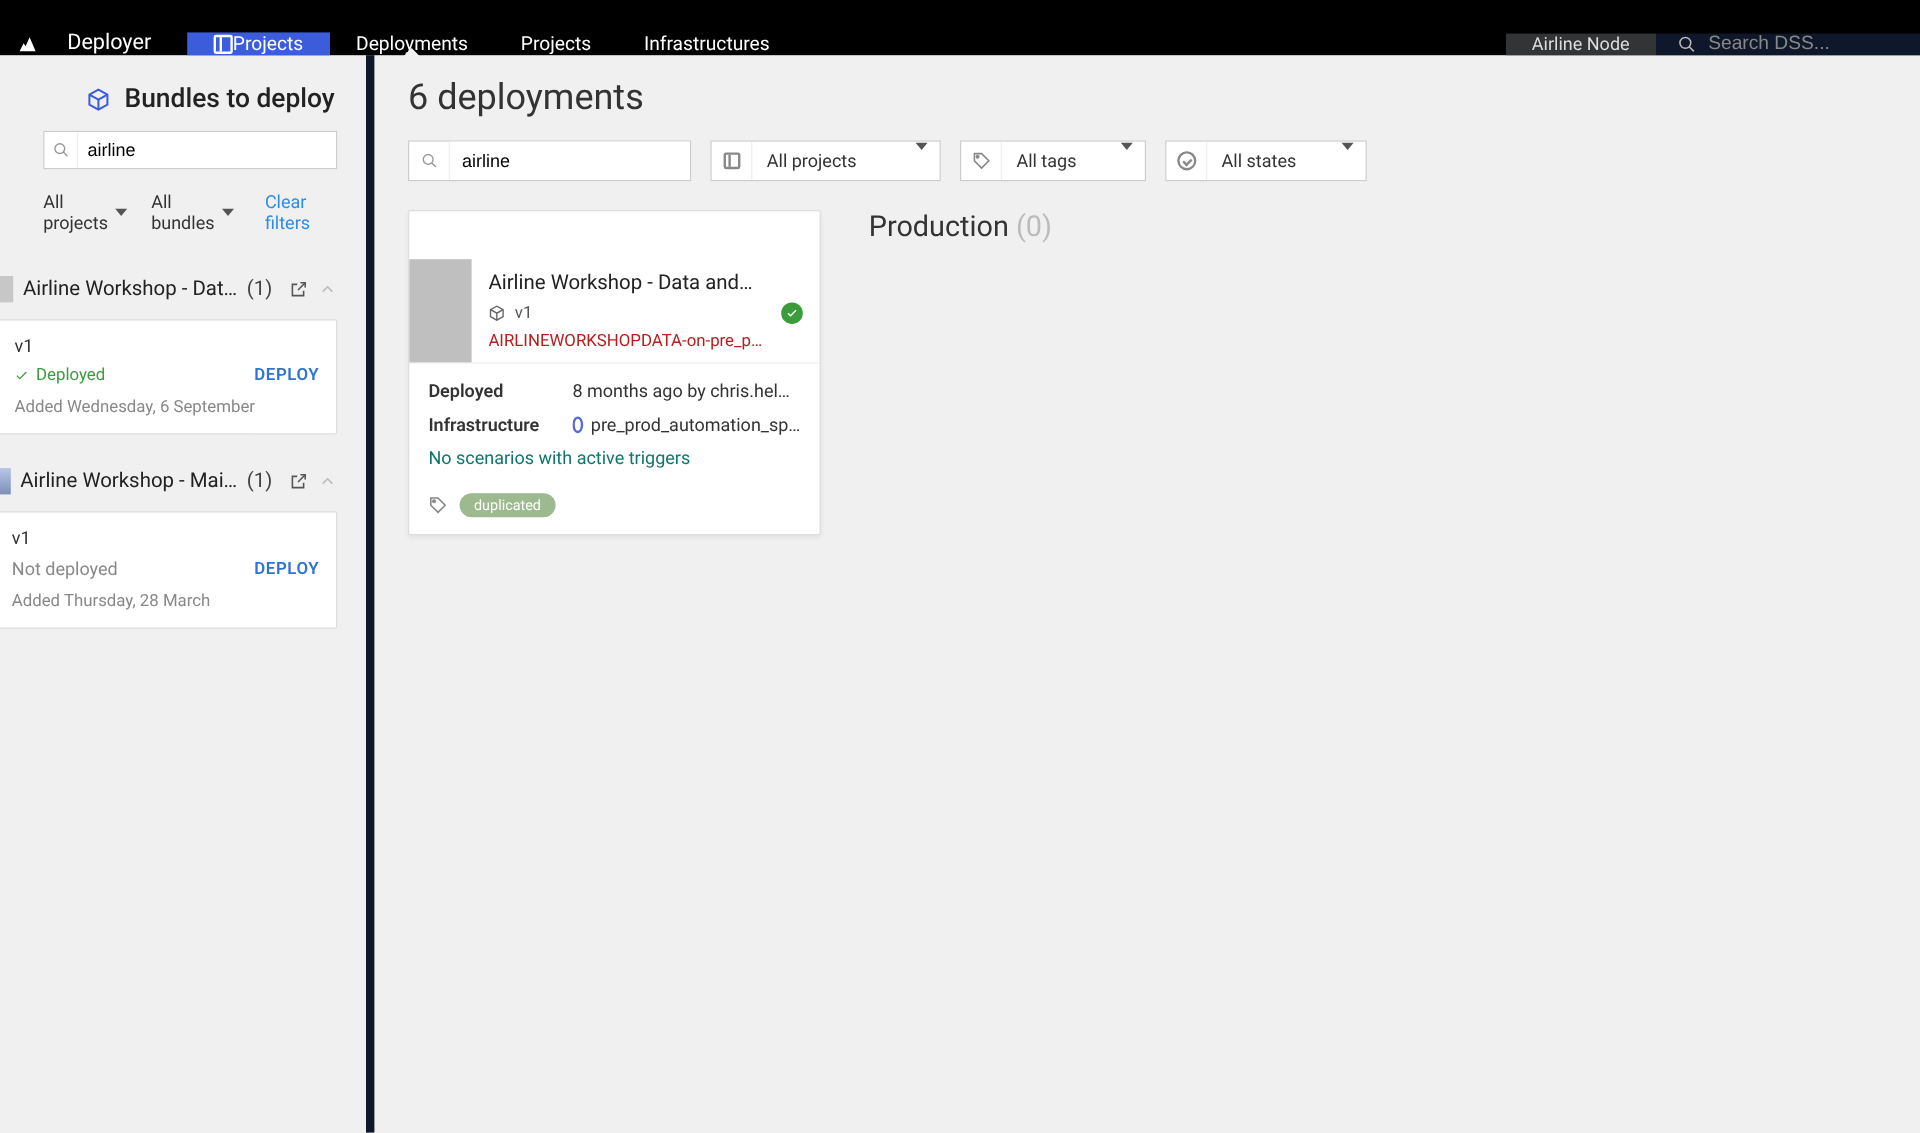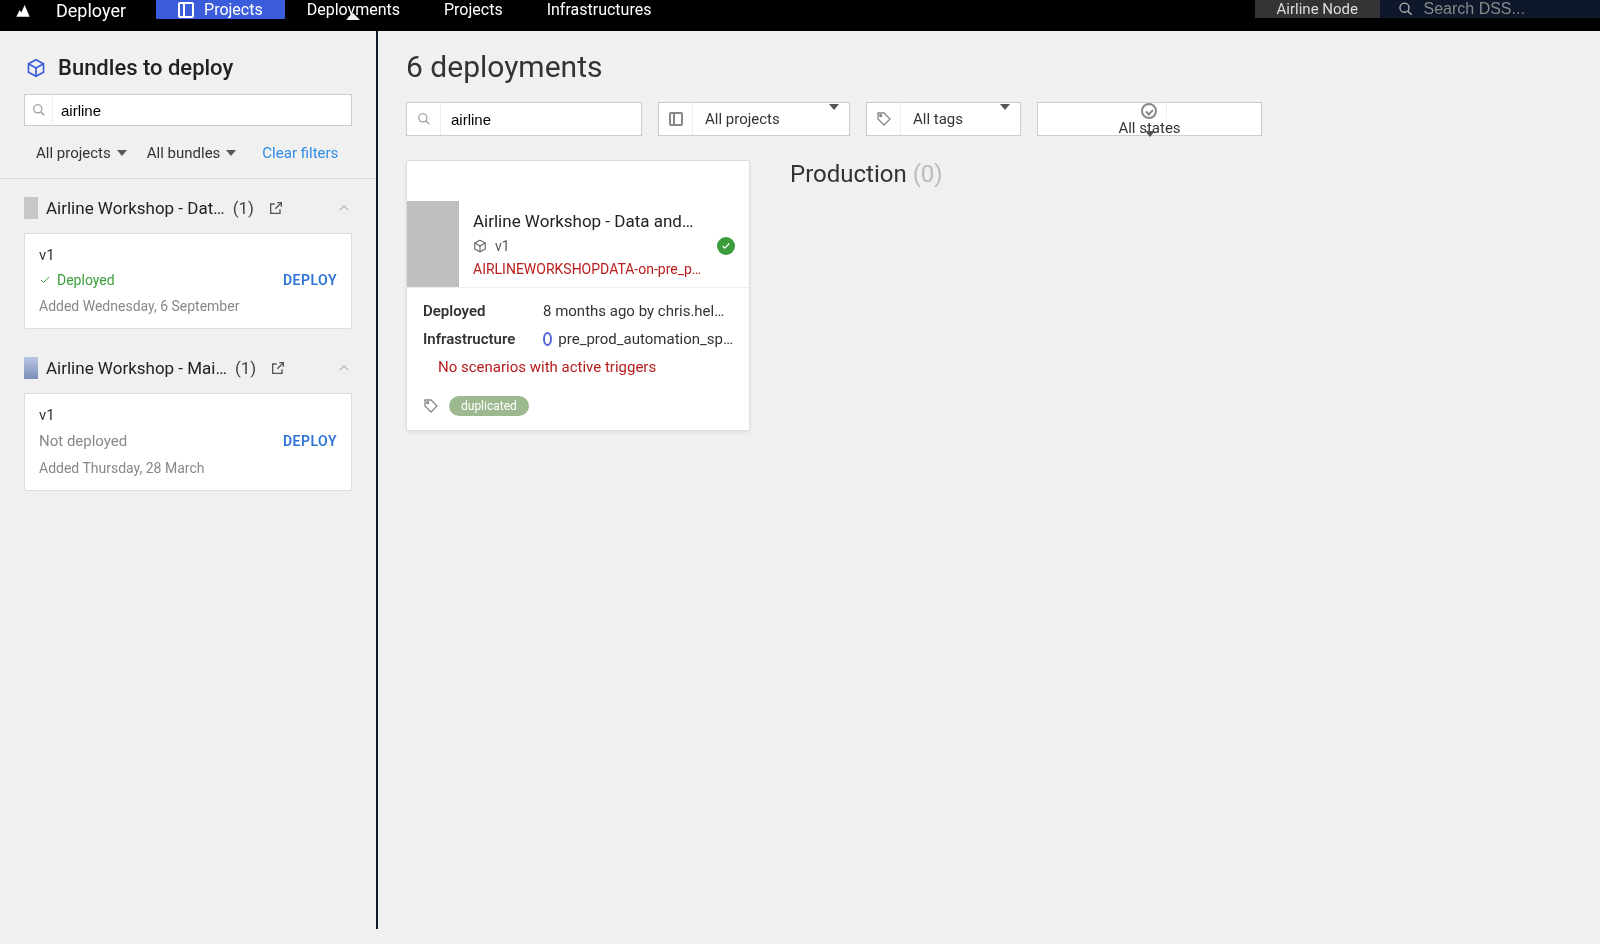--- a/index.html
+++ b/index.html
@@ -1,38 +1,38 @@
 <!DOCTYPE html>
 <html><head>
 <meta charset="utf-8">
 <style>
 * { box-sizing: border-box; margin: 0; padding: 0; }
 body { font-family: -apple-system, BlinkMacSystemFont, "Segoe UI", Roboto, Helvetica, Arial, sans-serif; background: #f0f0f0; color: #222; width: 1600px; height: 944px; overflow: hidden; }
 
 
-.topbar { background: #000; height: 31px; display: flex; align-items: flex-start; color: #fff; position: relative; }
+.topbar { background: #000; height: 46px; display: flex; align-items: flex-end; color: #fff; position: relative; }
 .topbar .logo { width: 46px; display: flex; align-items: center; justify-content: center; }
 .topbar .logo svg { width: 20px; height: 20px; fill: #fff; }
 .topbar .brand { display: flex; align-items: center; padding: 0 30px 0 10px; font-size: 18px; color: #fff; }
-.topbar .tab { display: flex; align-items: center; padding: 0 22px; font-size: 16px; color: #fff; cursor: pointer; position: relative; gap: 10px; }
+.topbar .tab { display: flex; align-items: center; padding: 0 22px; font-size: 16px; color: #fff; cursor: pointer; position: relative; }
 .topbar .tab.active { background: #3b5cdb; }
 .topbar .tab.deployments::after { content:""; position:absolute; bottom:-1px; left:50%; transform:translateX(-50%); border-left:7px solid transparent; border-right:7px solid transparent; border-bottom:7px solid #f0f0f0; }
 .topbar .sq-icon { width:16px; height:16px; border:2px solid #fff; border-radius:2px; position:relative; }
 .topbar .sq-icon::after { content:""; position:absolute; left:3px; top:0; bottom:0; width:2px; background:#fff; }
 .topbar .right { margin-left:auto; display:flex; align-items:stretch; }
 .topbar .design-node { background:#333435; display:flex; align-items:center; padding:0 22px; font-size:15px; color:#ddd; cursor:pointer; }
 .topbar .search { background:#0f172a; display:flex; align-items:center; padding:0 18px; width:220px; }
 .topbar .search input { background:transparent; border:none; outline:none; color:#bbb; font-size:16px; margin-left:10px; width:100%; }
 .topbar .search input::placeholder { color:#888; }
 .topbar .search svg { width:18px; height:18px; stroke:#bbb; }
 
 .layout { display:flex; height: calc(944px - 46px); }
 
 
-.sidebar { width: 378px; border-right: 2px solid #0f172a; background:#f0f0f0; display:flex; flex-direction:column; }
+.sidebar { width: 312px; border-right: 7px solid #0f172a; background:#f0f0f0; display:flex; flex-direction:column;align-items:flex-end; }
 .sb-header { padding: 24px 26px 14px 26px; display:flex; align-items:center; gap:12px; }
 .sb-header .title { font-size: 22px; font-weight:500; color:#222; }
 .cube-icon { width:20px; height:20px; }
 .sb-search { margin: 0 24px 12px 24px; height:32px; border:1px solid #ccc; background:#fff; display:flex; align-items:center; }
 .sb-search .glass-box { width:28px; display:flex; align-items:center; justify-content:center; border-right:1px solid #eee; height:100%; }
 .sb-search input { border:none; outline:none; flex:1; padding:0 8px; font-size:15px; height:100%; }
 .sb-filters { display:flex; gap:20px; padding: 6px 26px 16px 36px; align-items:center; font-size:15px; }
 .sb-filters .drop { display:flex; align-items:center; gap:6px; cursor:pointer; color:#333; }
 .sb-filters .clear { color:#2e8be8; cursor:pointer; margin-left:6px; }
 .caret-down { width:0; height:0; border-left:5px solid transparent; border-right:5px solid transparent; border-top:6px solid #555; }
@@ -62,21 +62,21 @@
 .main-title { font-size: 30px; color:#333; margin-bottom: 18px; }
 
 .filter-row { display:flex; gap:16px; margin-bottom:24px; }
 .filter-box { background:#fff; border:1px solid #ccc; height:34px; display:flex; align-items:center; }
 .filter-box .icon-box { width:34px; display:flex; align-items:center; justify-content:center; border-right:1px solid #eee; height:100%; color:#888; }
 .filter-box input { border:none; outline:none; padding:0 10px; font-size:15px; height:100%; width:200px; }
 .filter-box .label { padding:0 12px; font-size:15px; color:#333; flex:1; }
 .filter-box .caret { padding:0 10px; }
 .fb-proj { width:192px; }
 .fb-tags { width:155px; }
-.fb-states { width:225px;flex-direction:column; }
+.fb-states { width:168px; }
 .sq-icon-sm { width:14px; height:14px; border:2px solid #888; border-radius:2px; position:relative; }
 .sq-icon-sm::after { content:""; position:absolute; left:2px; top:0; bottom:0; width:2px; background:#888; }
 .tag-icon { width:16px; height:16px; stroke:#888; fill:none; }
 .circ-check { width:16px; height:16px; border:2px solid #888; border-radius:50%; position:relative; }
 .circ-check::after { content:""; position:absolute; left:3px; top:4px; width:5px; height:3px; border-left:2px solid #888; border-bottom:2px solid #888; transform:rotate(-45deg); }
 
 .columns { display:flex; gap:40px; }
 .col-title { font-size:24px; color:#333; margin-bottom:16px; }
 .col-title .count { color:#bbb; }
 
@@ -92,21 +92,21 @@
 .ok-badge svg { width:10px; height:10px; stroke:#fff; stroke-width:3; fill:none; }
 .dc-id { font-size:14px; color:#b91c1c; margin-top:6px; white-space:nowrap; overflow:hidden; text-overflow:ellipsis; }
 
 .dc-sep { height:1px; background:#eee; }
 .dc-body { padding:14px 16px 12px 16px; }
 .dc-row { display:flex; justify-content:space-between; font-size:15px; margin-bottom:10px; }
 .dc-row .k { font-weight:600; color:#333; }
 .dc-row .v { color:#333; max-width:190px; white-space:nowrap; overflow:hidden; text-overflow:ellipsis; }
 .infra-link { color:#333; display:flex; align-items:center; gap:6px; }
 .infra-ic { width:14px; height:14px; border:2px solid #5a67d8; border-radius:50%; }
-.dc-note { color:#b91c1c; font-size:15px; margin-top:4px;margin-left:15px; }
+.dc-note { color:#0f766e; font-size:15px; margin-top:4px; }
 .dc-tags { padding:8px 16px 14px 16px; display:flex; align-items:center; gap:10px; }
 .tag-pill { background:#9db98f; color:#fff; font-size:12px; padding:3px 12px; border-radius:12px; }
 
 svg { display:block; }
 </style>
 </head>
 <body>
 
 <div class="topbar">
   <div class="logo">

